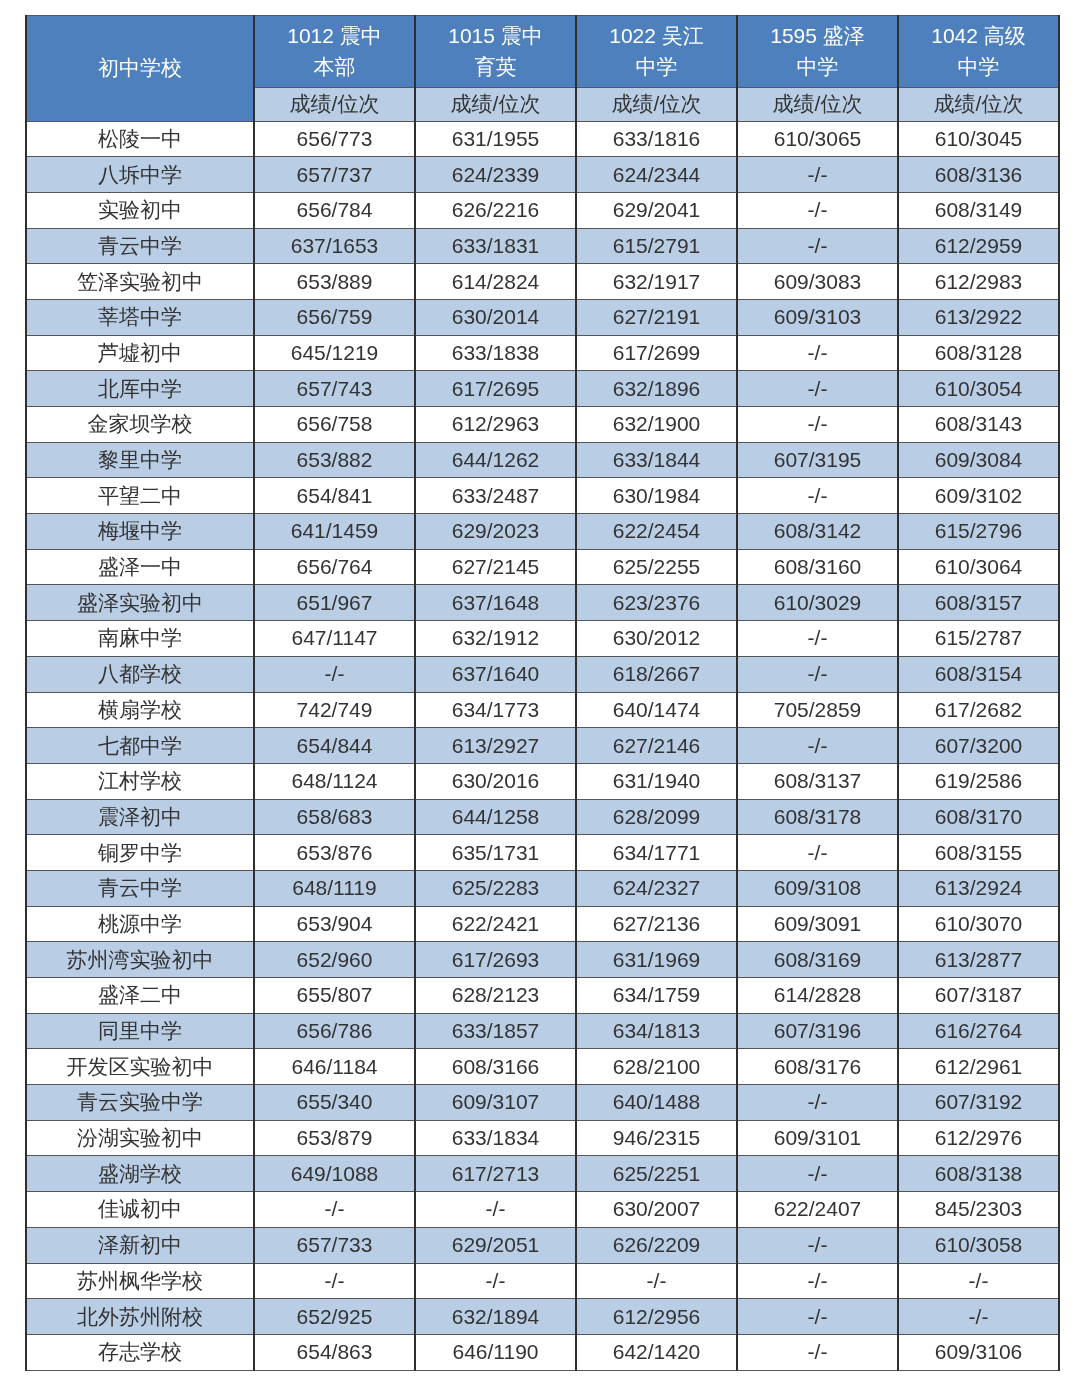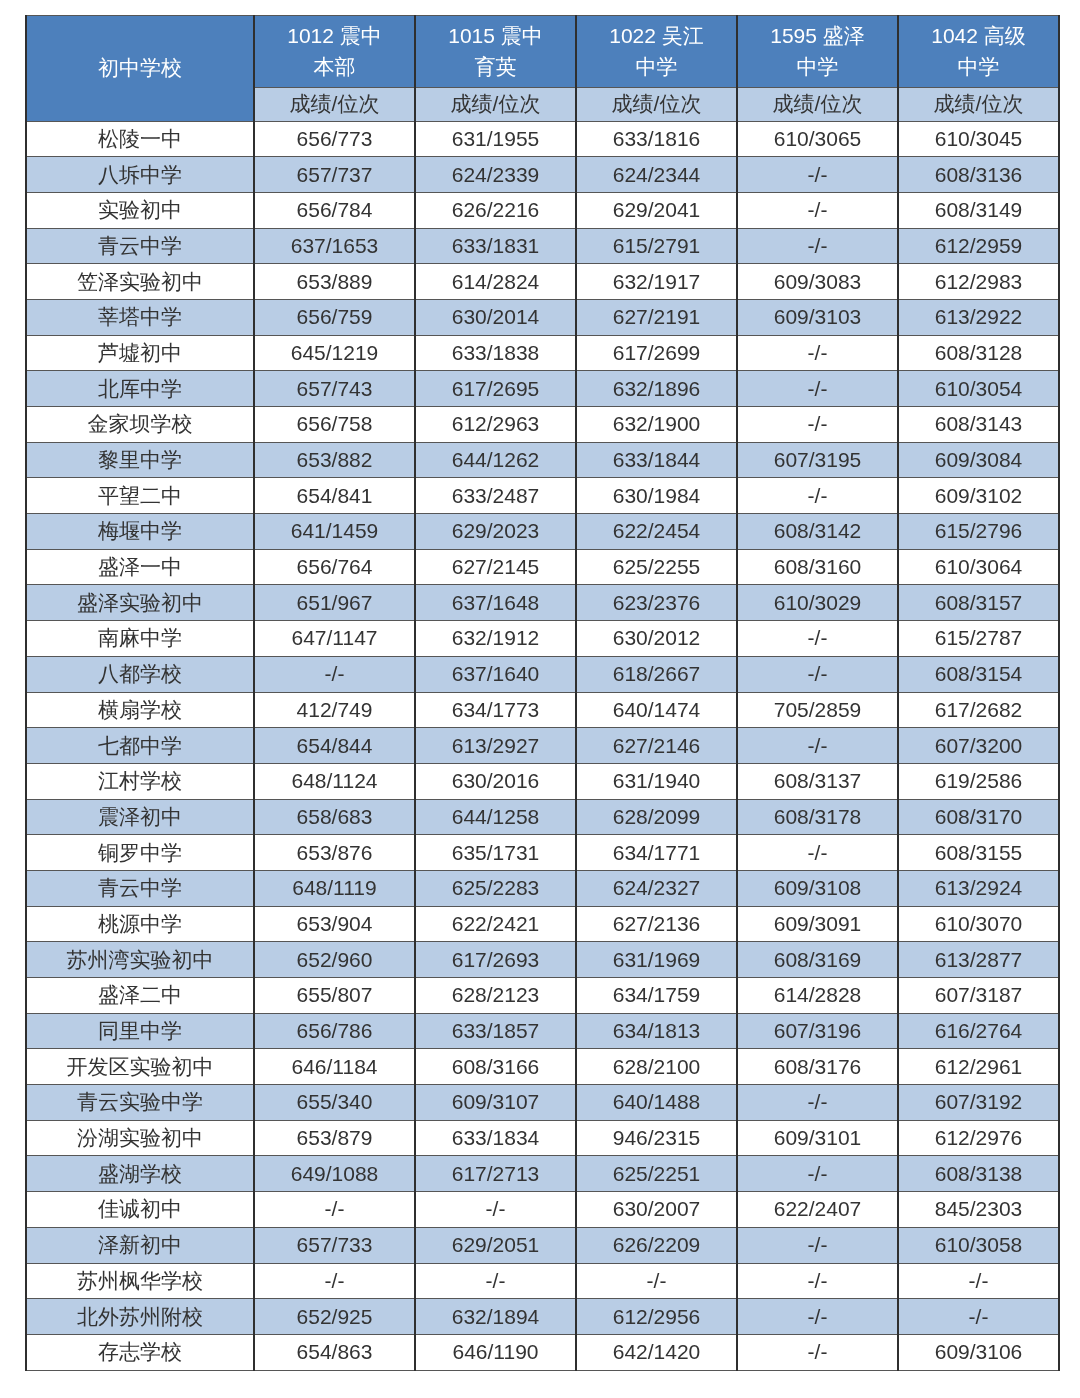--- a/index.html
+++ b/index.html
@@ -198,21 +198,21 @@
         <tr>
       <td>八都学校</td>
       <td>-/-</td>
       <td>637/1640</td>
       <td>618/2667</td>
       <td>-/-</td>
       <td>608/3154</td>
     </tr>
         <tr>
       <td>横扇学校</td>
-      <td>412/749</td>
+      <td>742/749</td>
       <td>634/1773</td>
       <td>640/1474</td>
       <td>705/2859</td>
       <td>617/2682</td>
     </tr>
         <tr>
       <td>七都中学</td>
       <td>654/844</td>
       <td>613/2927</td>
       <td>627/2146</td>

